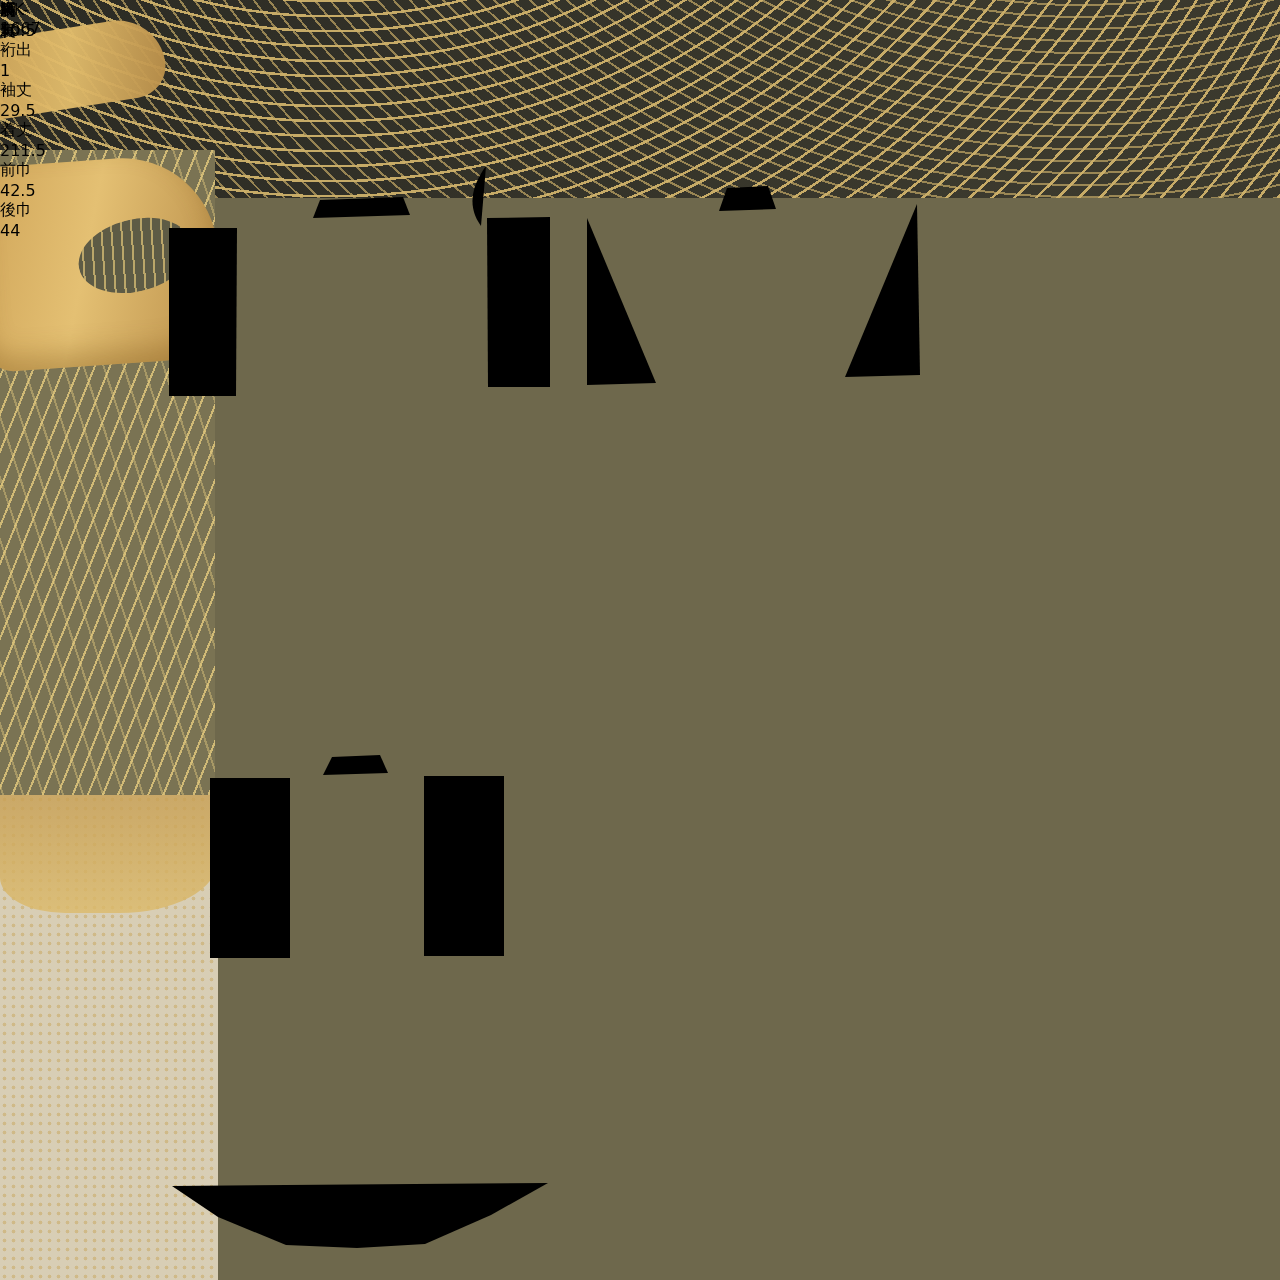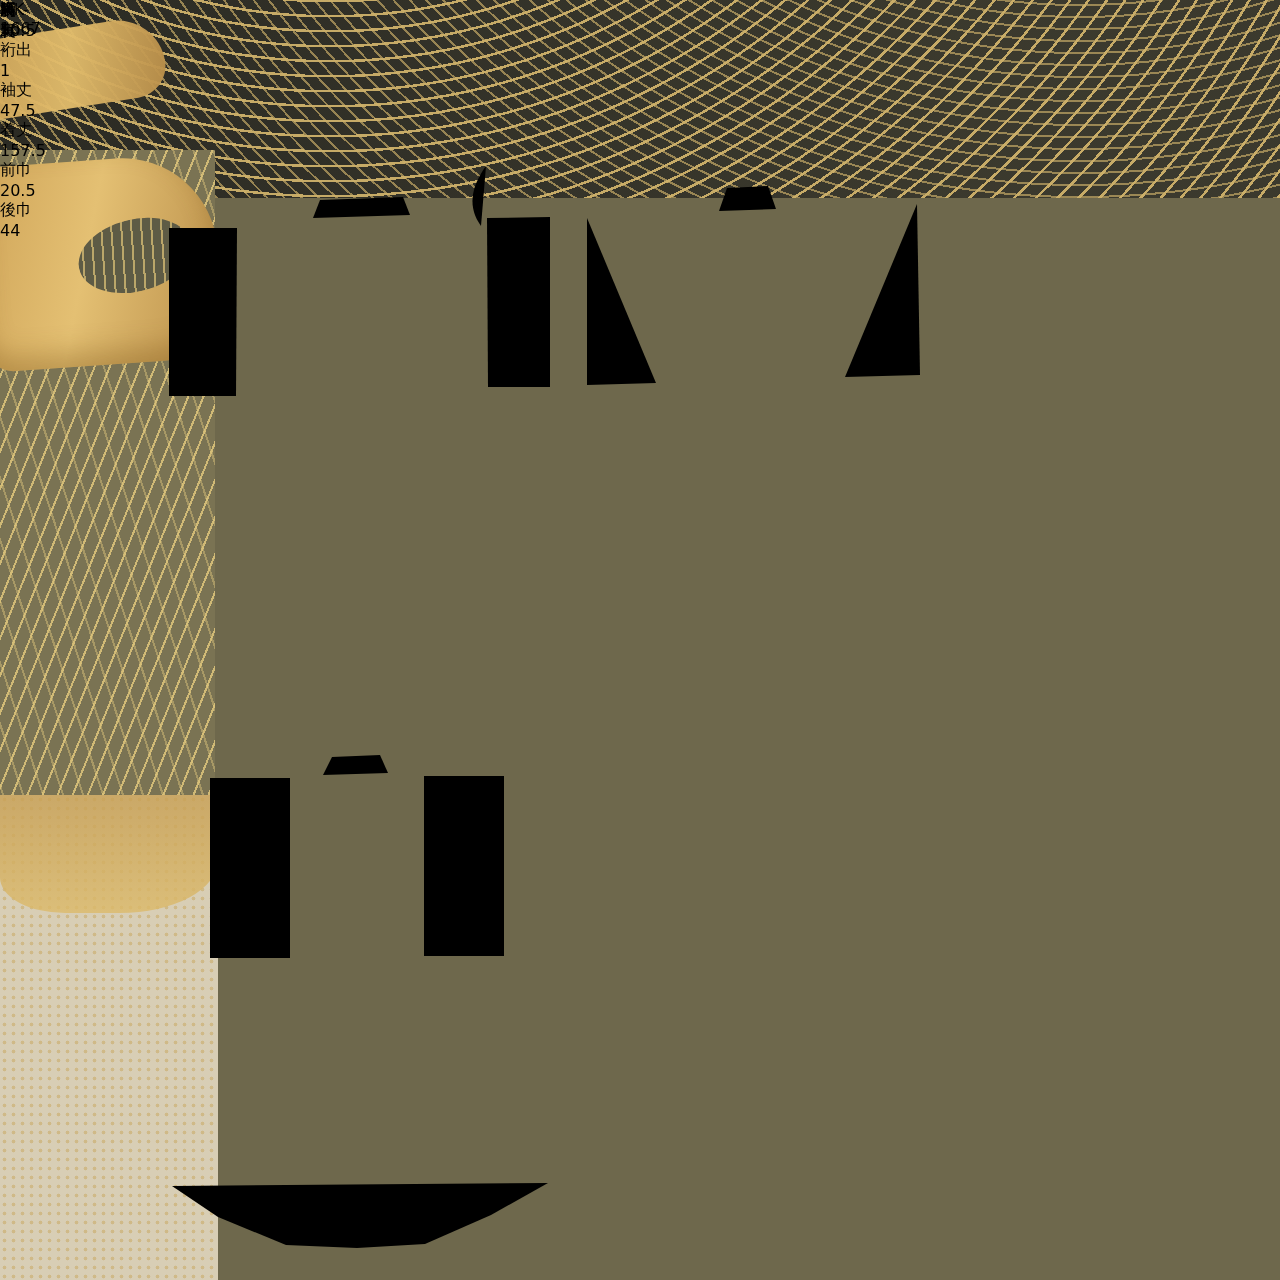--- a/index.html
+++ b/index.html
@@ -265,31 +265,31 @@
         <span class="m-val hand"><span>50.</span><span class="m-sup">5</span></span>
       </div>
       <div class="m-row">
         <span class="m-dot"></span>
         <span class="m-label print">裄出</span>
         <span class="m-val hand"><span>1</span><span class="m-sup"></span></span>
       </div>
       <div class="m-row">
         <span class="m-dot"></span>
         <span class="m-label print">袖丈</span>
-        <span class="m-val hand"><span>47.</span><span class="m-sup">5</span></span>
+        <span class="m-val hand"><span>29.</span><span class="m-sup">5</span></span>
       </div>
       <div class="m-row">
         <span class="m-dot"></span>
         <span class="m-label print">着丈</span>
-        <span class="m-val hand"><span>157.</span><span class="m-sup">5</span></span>
+        <span class="m-val hand"><span>211.</span><span class="m-sup">5</span></span>
       </div>
       <div class="m-row">
         <span class="m-dot"></span>
         <span class="m-label print">前巾</span>
-        <span class="m-val hand"><span>20.</span><span class="m-sup">5</span></span>
+        <span class="m-val hand"><span>42.</span><span class="m-sup">5</span></span>
       </div>
       <div class="m-row">
         <span class="m-dot"></span>
         <span class="m-label print">後巾</span>
         <span class="m-val hand"><span>44</span><span class="m-sup"></span></span>
       </div>
     </div>
 
     <div class="wrinkles"></div>
   </div>

